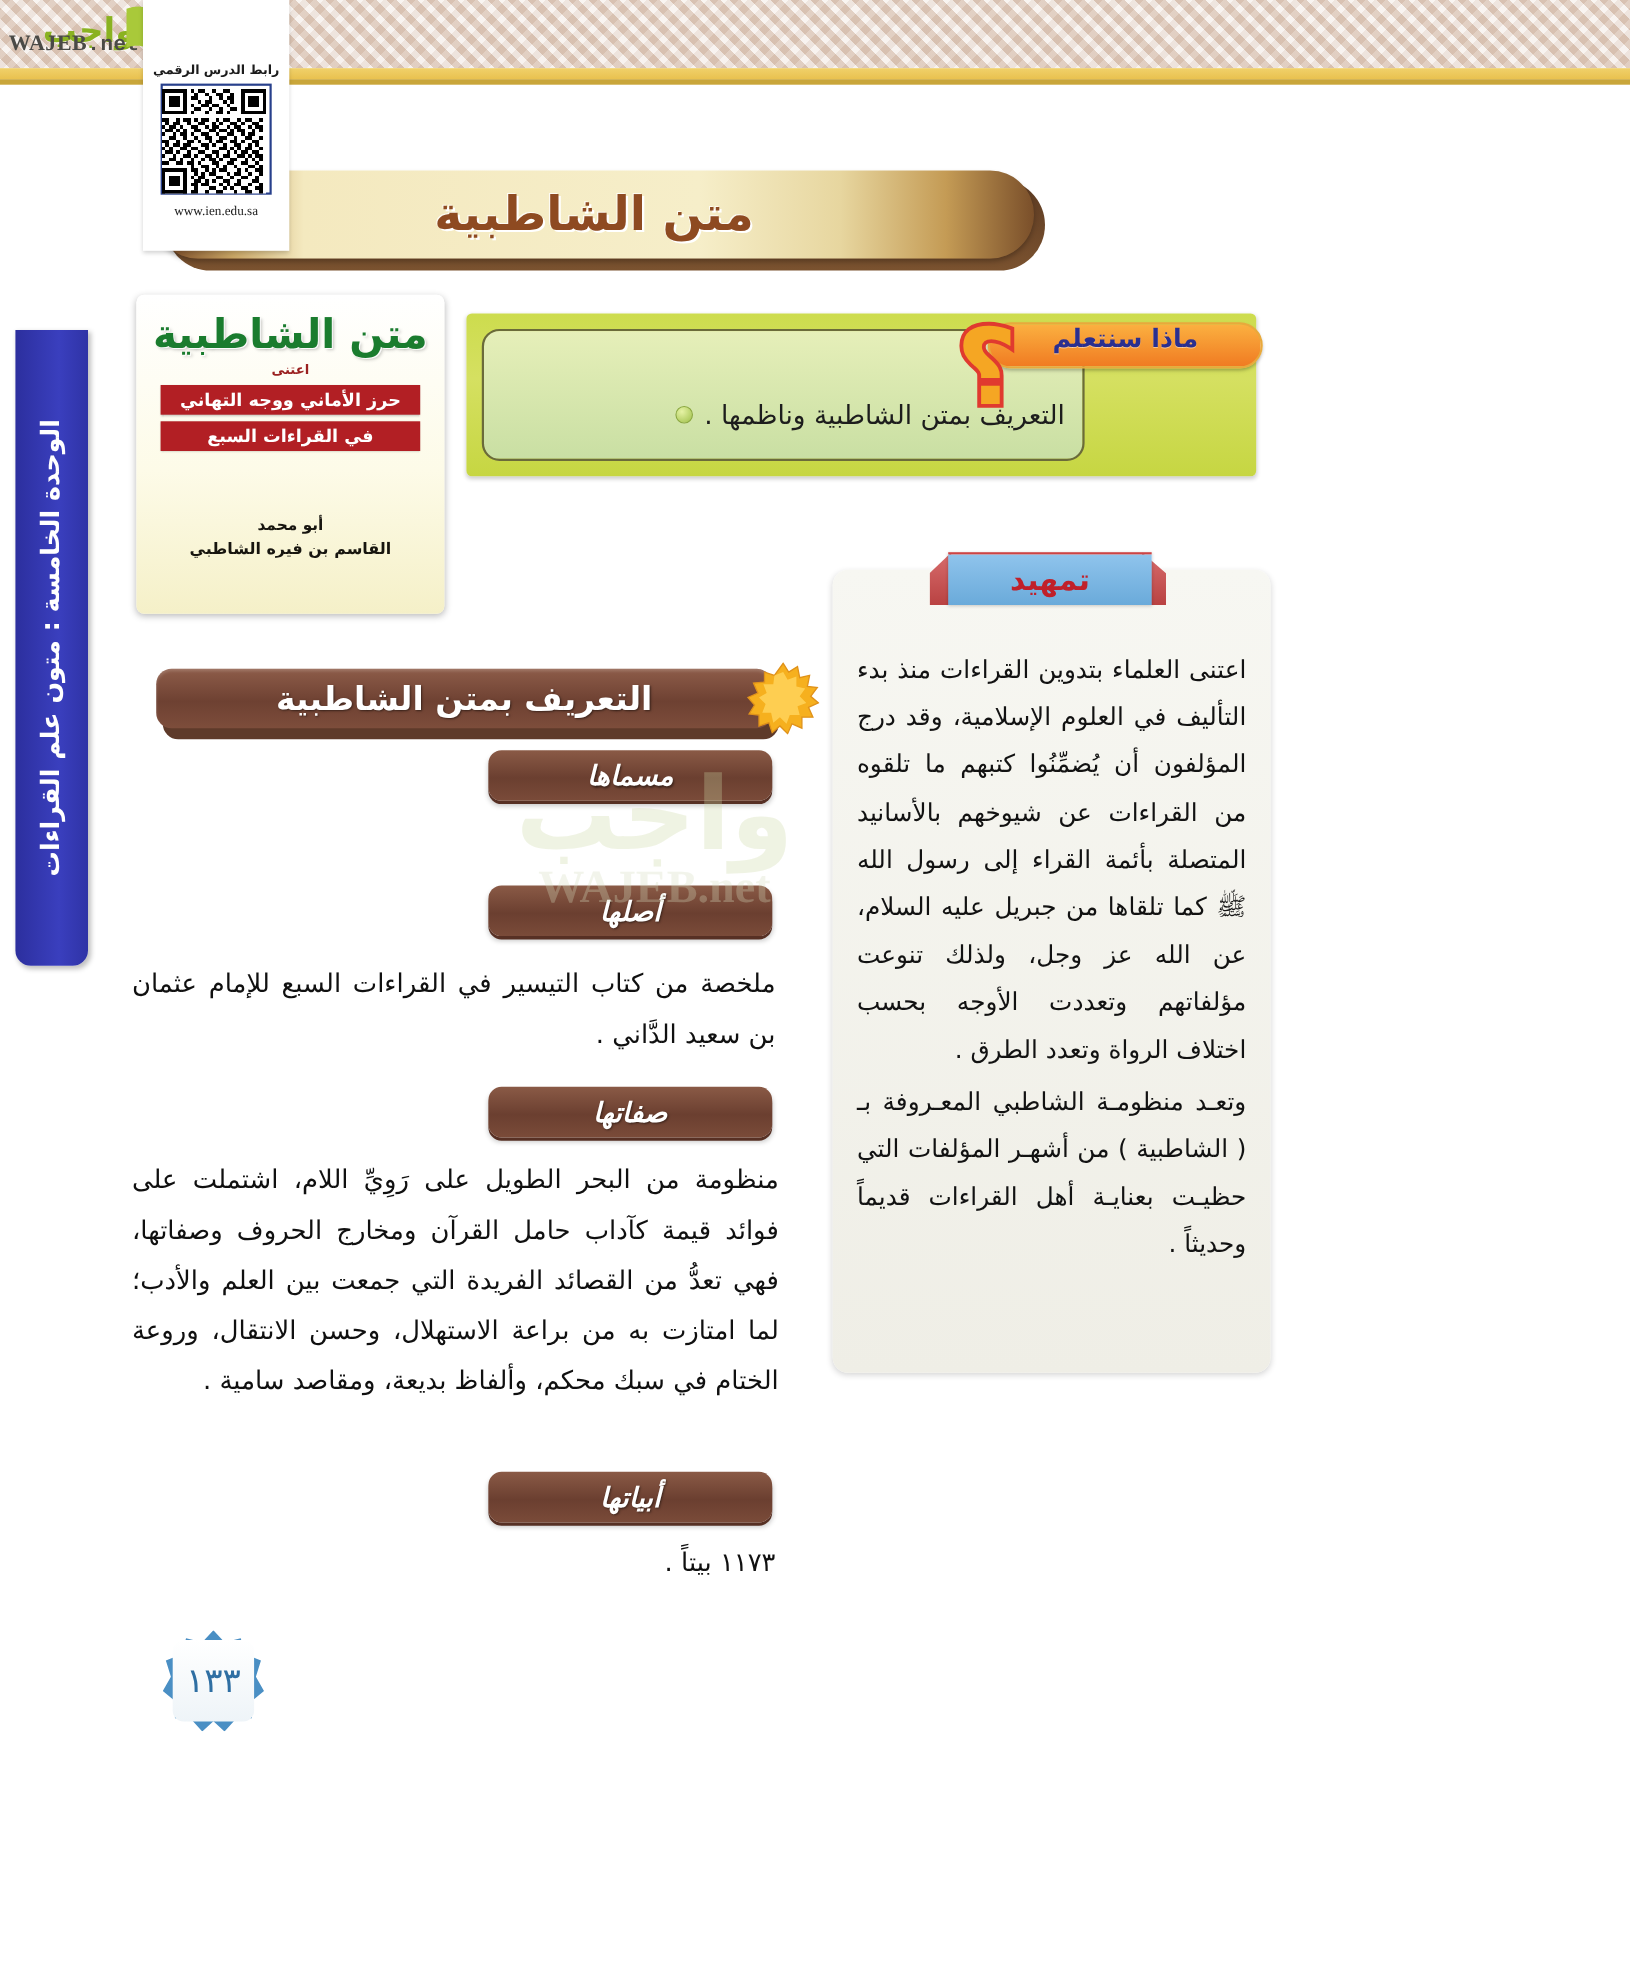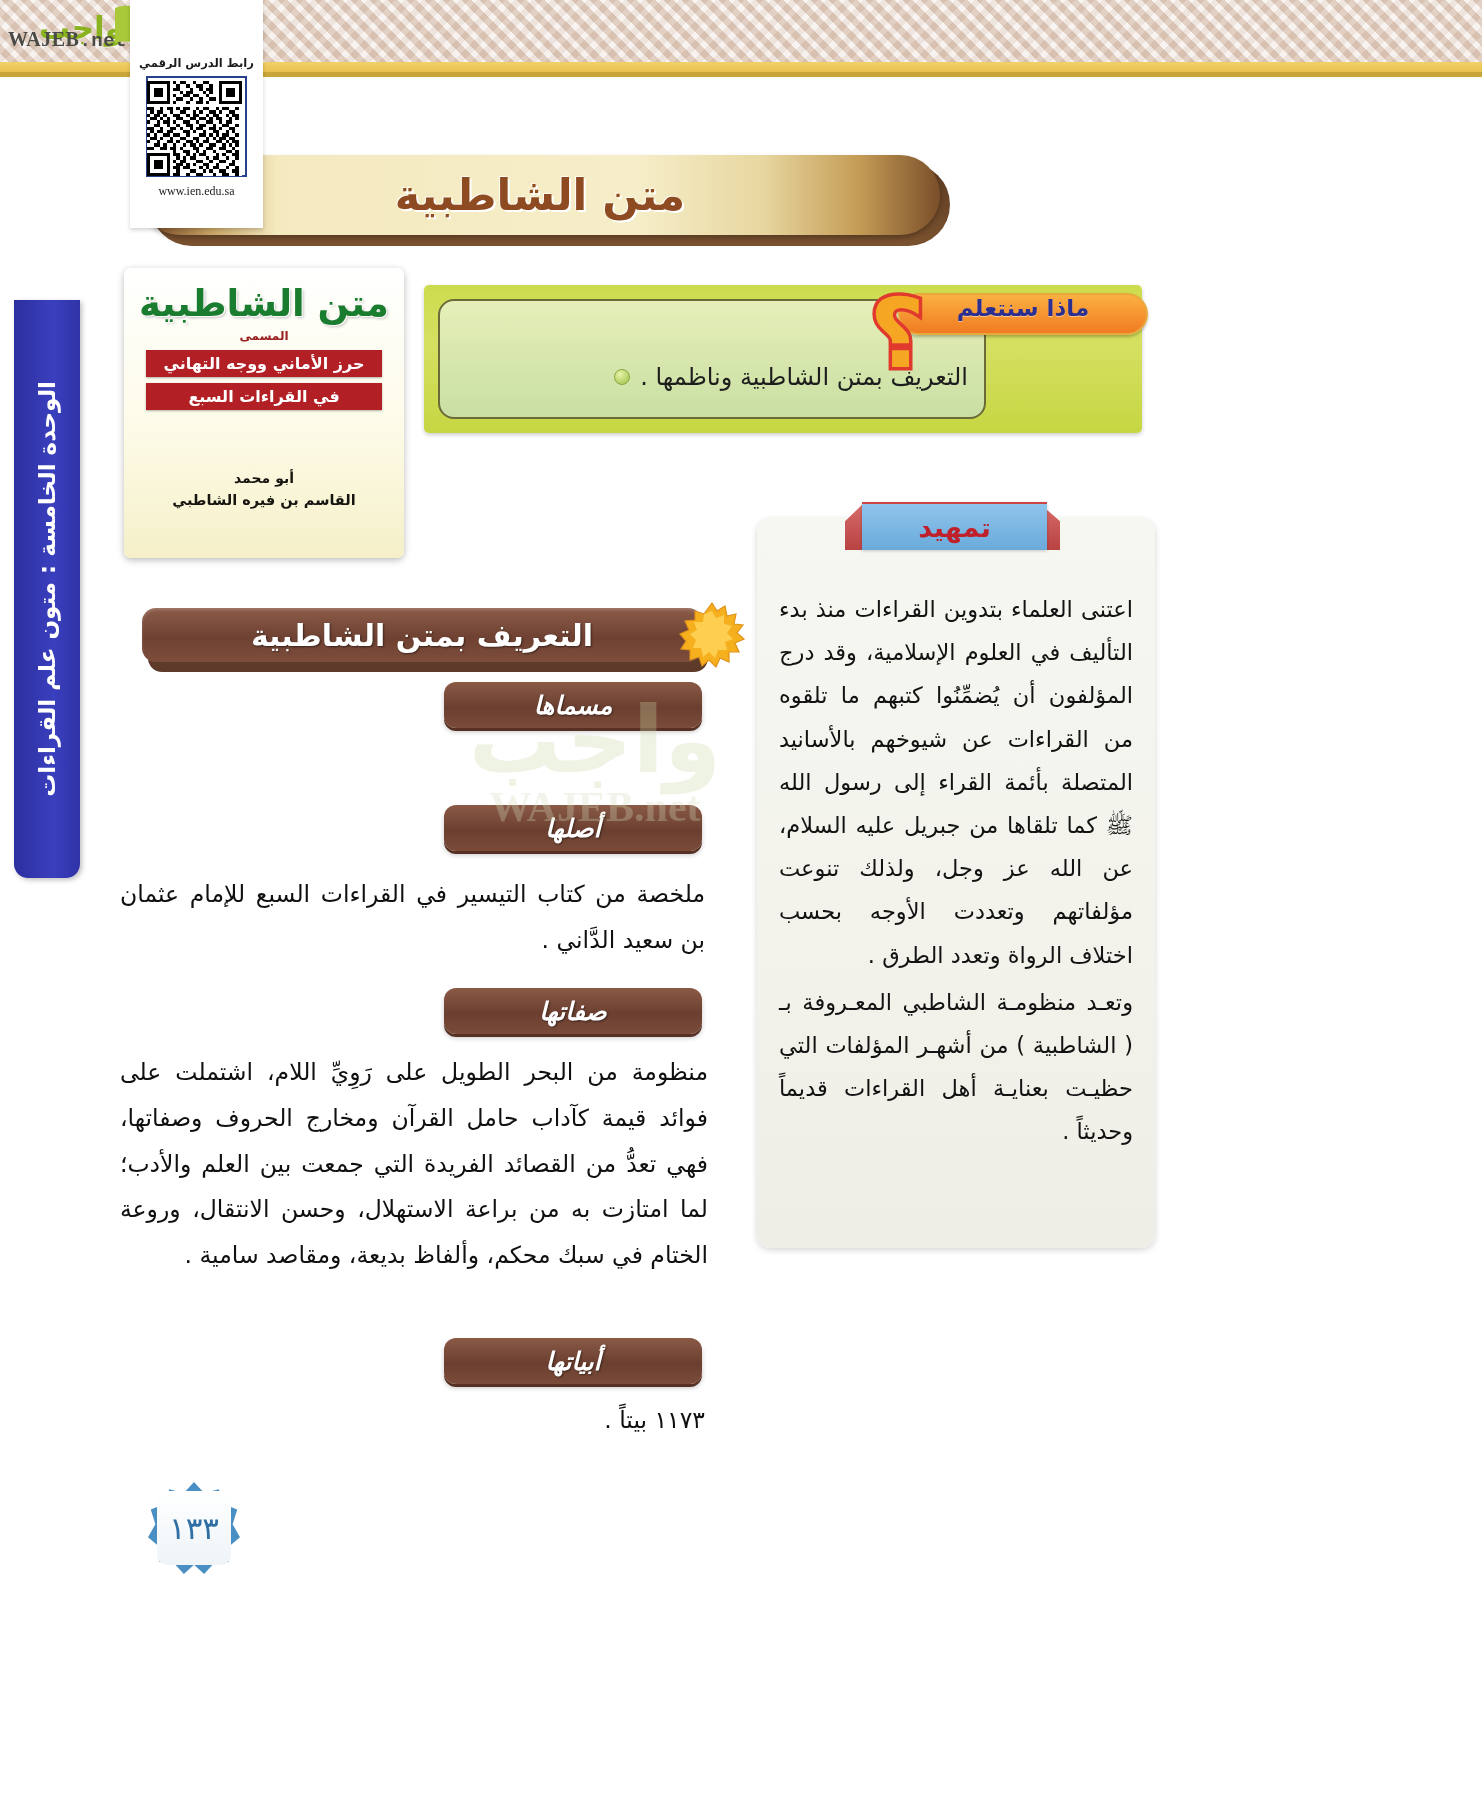--- a/index.html
+++ b/index.html
@@ -578,21 +578,21 @@
   <div class="title-plate">
     <div class="title-text">متن الشاطبية</div>
   </div>
 
   <div class="unit-tab">
     <span>الوحدة الخامسة : متون علم القراءات</span>
   </div>
 
   <div class="bookcard">
     <div class="bk-title">متن الشاطبية</div>
-    <div class="bk-sub">المسمى</div>
+    <div class="bk-sub">اعتنى</div>
     <div class="bk-band">حرز الأماني ووجه التهاني</div>
     <div class="bk-band second">في القراءات السبع</div>
     <div class="bk-auth1">أبو محمد</div>
     <div class="bk-auth2">القاسم بن فيره الشاطبي</div>
   </div>
 
   <div class="learn-box">
     <div class="learn-inner">
       <div class="learn-item">
         <span>التعريف بمتن الشاطبية وناظمها .</span>

